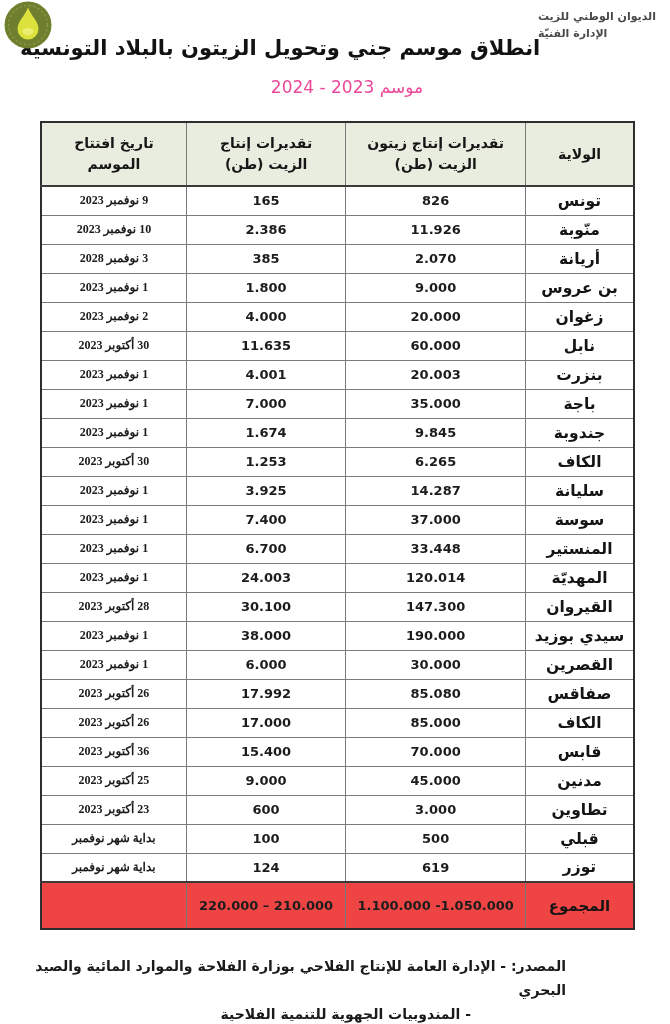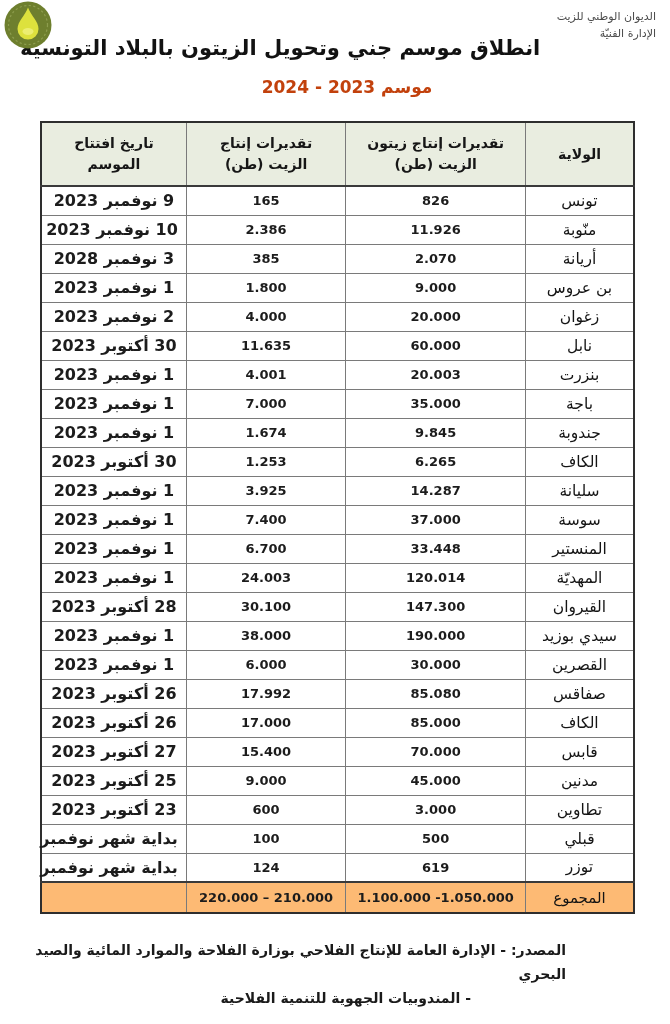--- a/index.html
+++ b/index.html
@@ -3,50 +3,50 @@
 <meta charset="utf-8">
 <style>
   html,body{margin:0;padding:0;}
   body{
     width:670px;height:1024px;background:#ffffff;position:relative;
     font-family:"DejaVu Sans","Liberation Sans",sans-serif;
     color:#1c1c1c;overflow:hidden;
   }
   .logo{position:absolute;left:4px;top:1px;width:48px;height:48px;}
   .org{
-    position:absolute;right:14px;top:8px;direction:rtl;text-align:right;
-    font-size:11px;font-weight:normal;color:#4a4a4a;line-height:1.55;
+    position:absolute;right:14px;top:8px;direction:rtl;text-align:left;
+    font-size:11px;font-weight:bold;color:#4a4a4a;line-height:1.55;
   }
   .title{
     margin:36px 20px 0;direction:rtl;text-align:left;
     font-size:21px;font-weight:800;color:#121212;letter-spacing:0;
   }
   .subtitle{
     margin-top:17px;direction:rtl;text-align:center;
-    font-size:17px;font-weight:700;color:#c2410c;margin-left:24px;
+    font-size:17px;font-weight:400;color:#ec4899;margin-left:24px;
   }
   table.prod{
     border-collapse:collapse;table-layout:fixed;
     margin:24px 0 0 40px;width:595px;
     border:2px solid #2e2e2e;
   }
   table.prod th,table.prod td{
     border:1px solid #7a7a7a;text-align:center;vertical-align:middle;
     box-sizing:border-box;
   }
   table.prod thead th{
     background:#e9ede0;font-size:14px;font-weight:800;color:#161616;
     height:64px;padding:6px 14px;line-height:1.5;
     border-bottom:2px solid #3a3a3a;
   }
-  td.c-gov{font-size:15.5px;font-weight:400;color:#141414;padding:2px 4px;}
+  td.c-gov{font-size:15.5px;font-weight:700;color:#141414;padding:2px 4px;}
   td.c-num{font-size:13px;font-weight:700;padding:2px 6px;height:29px;}
-  td.c-date{font-size:16px;font-weight:700;padding:2px 8px;white-space:nowrap;}
+  td.c-date{font-size:12px;font-weight:700;padding:2px 8px;white-space:nowrap;font-family:Liberation Serif, serif;}
   tr.total td{
-    background:#fdba74;border-top:2px solid #3a3a3a;height:31px;
+    background:#ef4444;border-top:2px solid #3a3a3a;height:47px;
   }
   tr.total td.c-gov{font-size:15px;}
   .ltr{direction:ltr;unicode-bidi:bidi-override;}
   .footer{
     direction:rtl;margin:25px 104px 0 0;font-size:14px;font-weight:700;
     color:#1a1a1a;line-height:1.7;
   }
   .footer .l2{padding-right:95px;}
 </style>
 </head>
@@ -196,21 +196,21 @@
       <tr>
         <td class="c-gov">الكاف</td>
         <td class="c-num">85.000</td>
         <td class="c-num">17.000</td>
         <td class="c-date">26 أكتوبر 2023</td>
       </tr>
       <tr>
         <td class="c-gov">قابس</td>
         <td class="c-num">70.000</td>
         <td class="c-num">15.400</td>
-        <td class="c-date">27 أكتوبر 2023</td>
+        <td class="c-date">36 أكتوبر 2023</td>
       </tr>
       <tr>
         <td class="c-gov">مدنين</td>
         <td class="c-num">45.000</td>
         <td class="c-num">9.000</td>
         <td class="c-date">25 أكتوبر 2023</td>
       </tr>
       <tr>
         <td class="c-gov">تطاوين</td>
         <td class="c-num">3.000</td>

